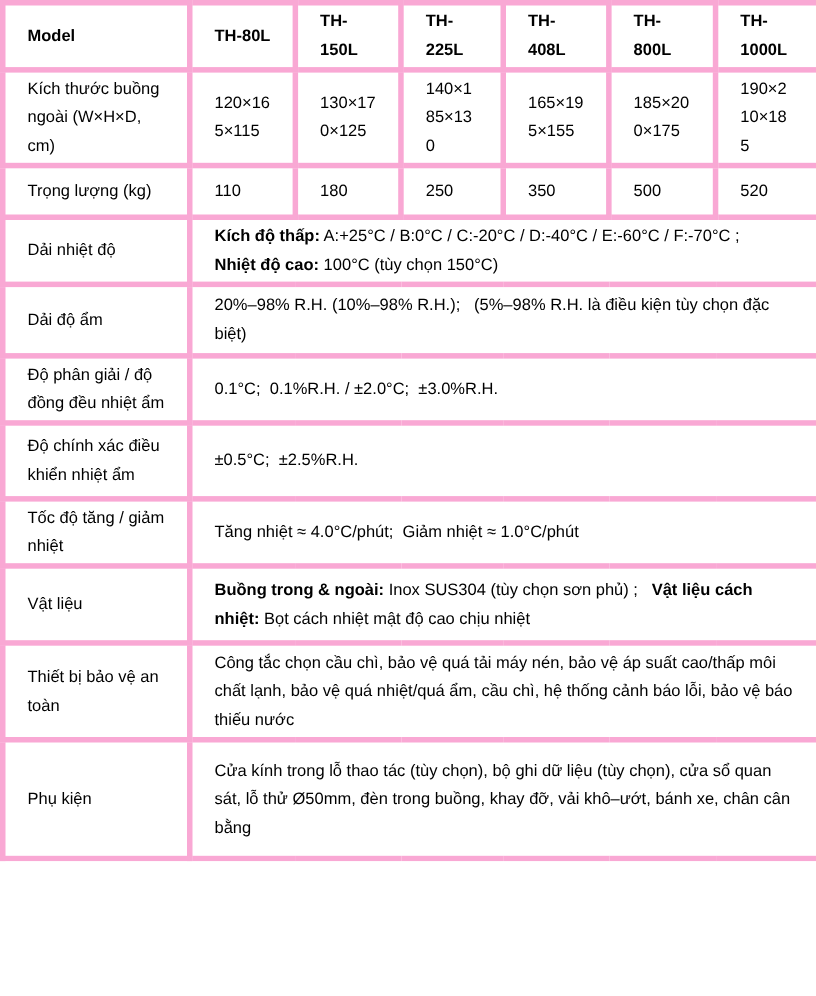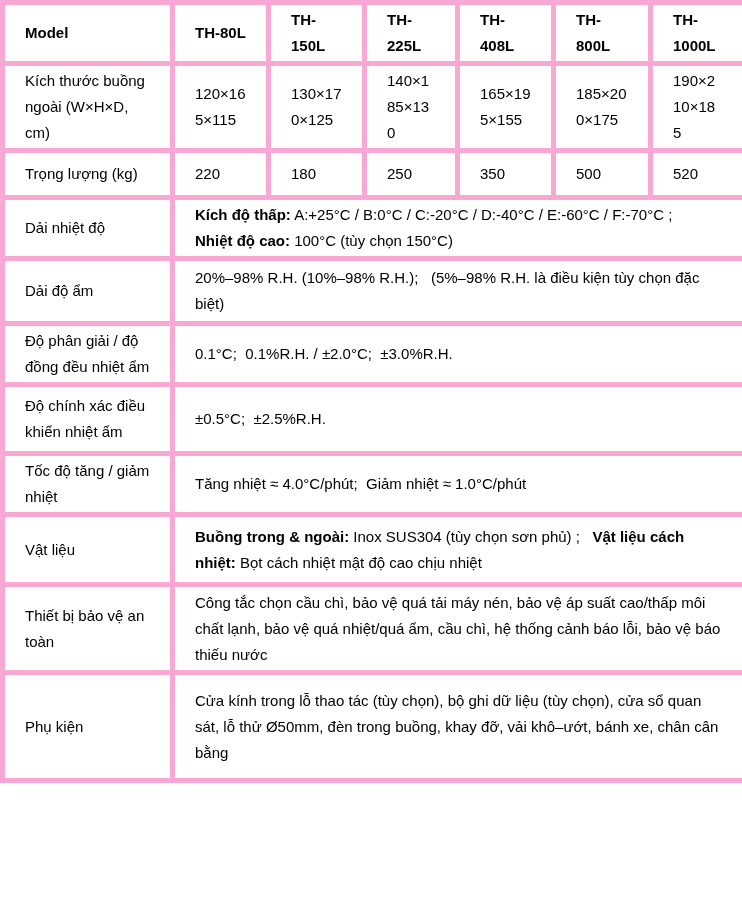--- a/index.html
+++ b/index.html
@@ -44,21 +44,21 @@
     <td>120×165×115</td>
     <td>130×170×125</td>
     <td>140×185×130</td>
     <td>165×195×155</td>
     <td>185×200×175</td>
     <td>190×210×185</td>
   </tr>
 
   <tr style="height:47px">
     <td class="lbl">Trọng lượng (kg)</td>
-    <td>220</td>
+    <td>110</td>
     <td>180</td>
     <td>250</td>
     <td>350</td>
     <td>500</td>
     <td>520</td>
   </tr>
 
   <tr style="height:61px">
     <td class="lbl">Dải nhiệt độ</td>
     <td colspan="6">

